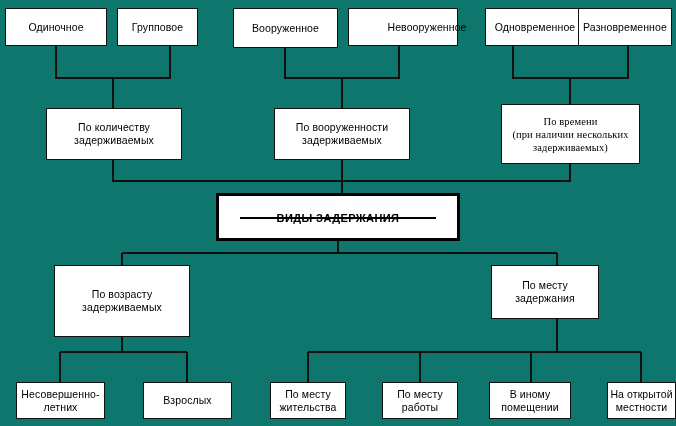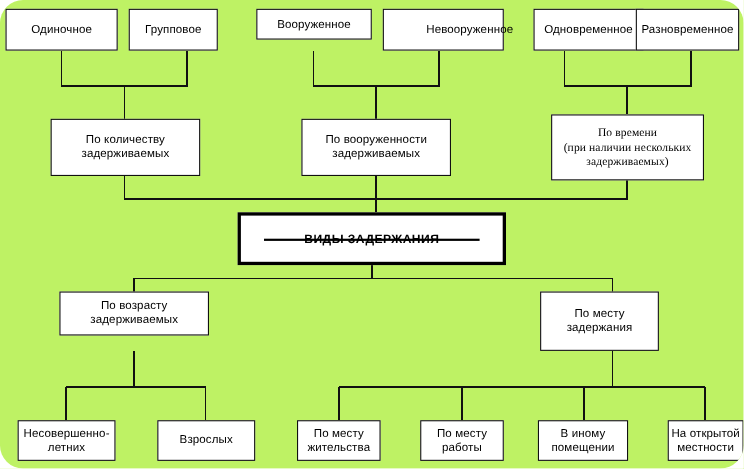--- a/index.html
+++ b/index.html
@@ -4,24 +4,23 @@
 <style>
   html, body {
     margin: 0;
     padding: 0;
     background: #ffffff;
   }
   #canvas {
     position: relative;
     width: 676px;
     height: 426px;
-    background: #bef264;
+    background: #0f766e;
     font-family: "Liberation Sans", sans-serif;
     overflow: hidden;
-    border-radius: 21px;
   }
   #connectors {
     position: absolute;
     left: 0;
     top: 0;
     width: 676px;
     height: 426px;
     pointer-events: none;
   }
   .node {
@@ -100,38 +99,38 @@
       <path d="M 308 352 L 641 352"></path>
       <path d="M 308 352 L 308 382"></path>
       <path d="M 420 352 L 420 382"></path>
       <path d="M 531 352 L 531 382"></path>
       <path d="M 641 352 L 641 382"></path>
     </g>
   </svg>
 
   <div class="node lvl1" style="left:5px;top:8px;width:102px;height:38px;">Одиночное</div>
   <div class="node lvl1" style="left:117px;top:8px;width:81px;height:38px;">Групповое</div>
-  <div class="node lvl1" style="left:233px;top:8px;width:105px;height:28px;">Вооруженное</div>
+  <div class="node lvl1" style="left:233px;top:8px;width:105px;height:40px;">Вооруженное</div>
   <div class="node lvl1" style="left:348px;top:8px;width:110px;height:38px;padding-left:48px;">Невооруженное</div>
   <div class="node lvl1" style="left:485px;top:8px;width:100px;height:38px;">Одновременное</div>
   <div class="node lvl1" style="left:578px;top:8px;width:94px;height:38px;">Разновременное</div>
 
   <div class="node lvl2" style="left:46px;top:108px;width:136px;height:52px;">По количеству
 задерживаемых</div>
   <div class="node lvl2" style="left:274px;top:108px;width:136px;height:52px;">По вооруженности
 задерживаемых</div>
   <div class="node lvl2" style="left:501px;top:104px;width:139px;height:60px;font-family:Liberation Serif, serif;">По времени
 (при наличии нескольких
 задерживаемых)</div>
 
   <div class="root-wrap" style="left:216px;top:193px;width:244px;height:36px;">
     <div class="root-inner">ВИДЫ ЗАДЕРЖАНИЯ</div>
   </div>
 
-  <div class="node lvl3" style="left:54px;top:265px;width:136px;height:40px;">По возрасту
+  <div class="node lvl3" style="left:54px;top:265px;width:136px;height:72px;">По возрасту
 задерживаемых</div>
   <div class="node lvl3" style="left:491px;top:265px;width:108px;height:54px;">По месту задержания</div>
 
   <div class="node lvl4" style="left:16px;top:382px;width:89px;height:37px;">Несовершенно-
 летних</div>
   <div class="node lvl4" style="left:143px;top:382px;width:89px;height:37px;">Взрослых</div>
   <div class="node lvl4" style="left:270px;top:382px;width:76px;height:37px;">По месту
 жительства</div>
   <div class="node lvl4" style="left:382px;top:382px;width:76px;height:37px;">По месту
 работы</div>

